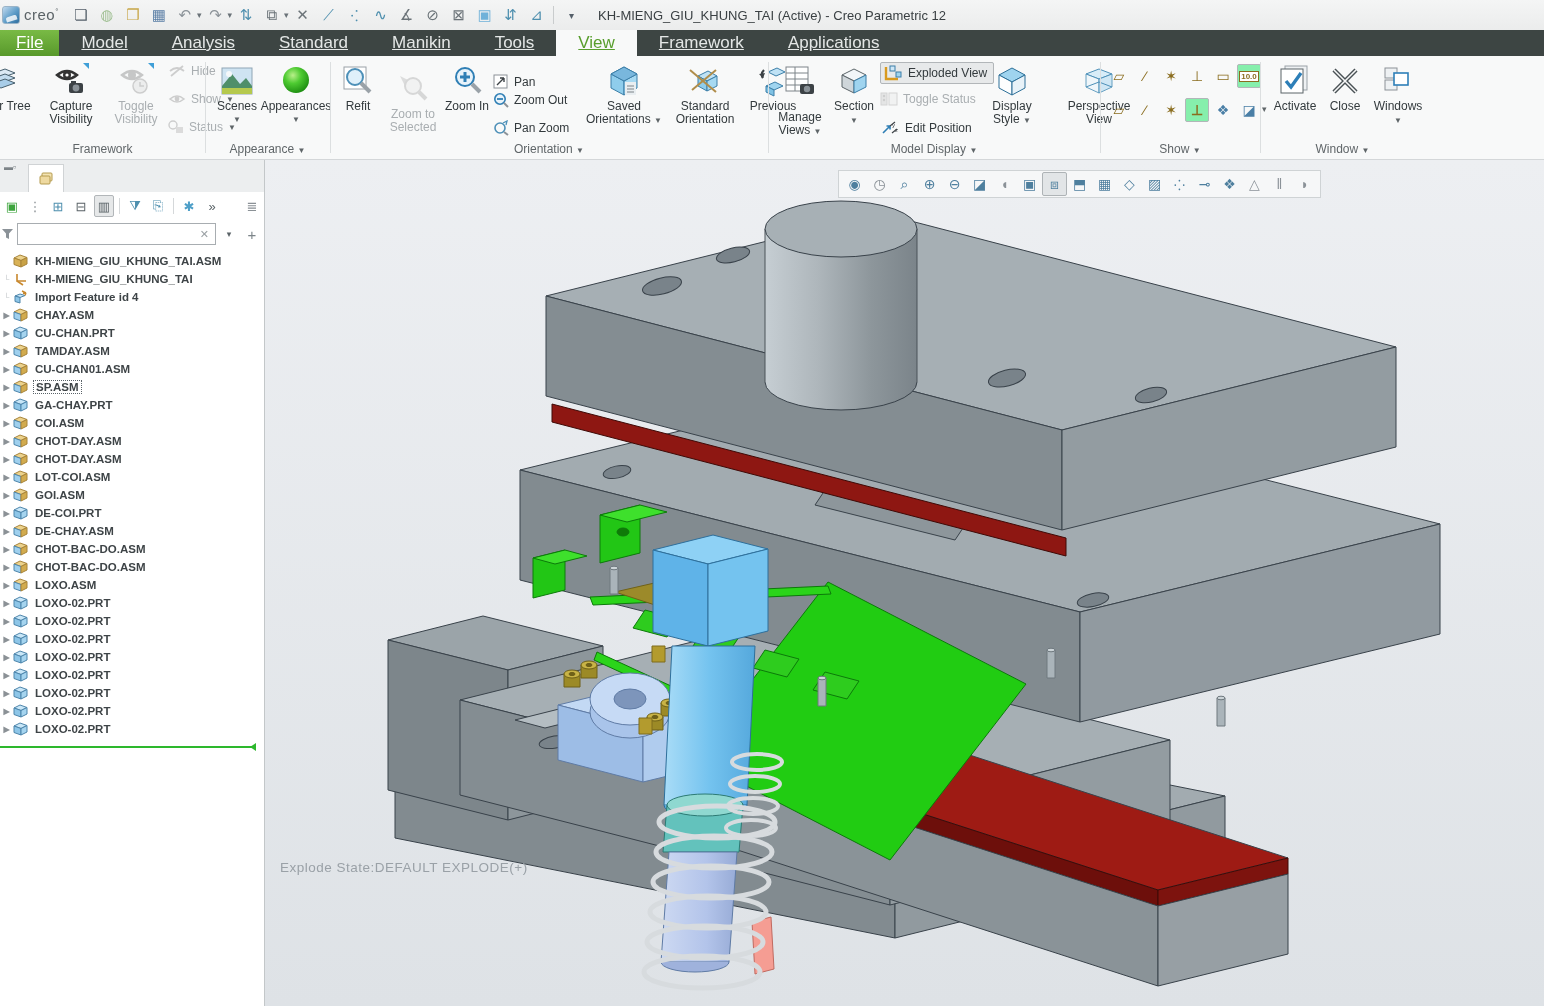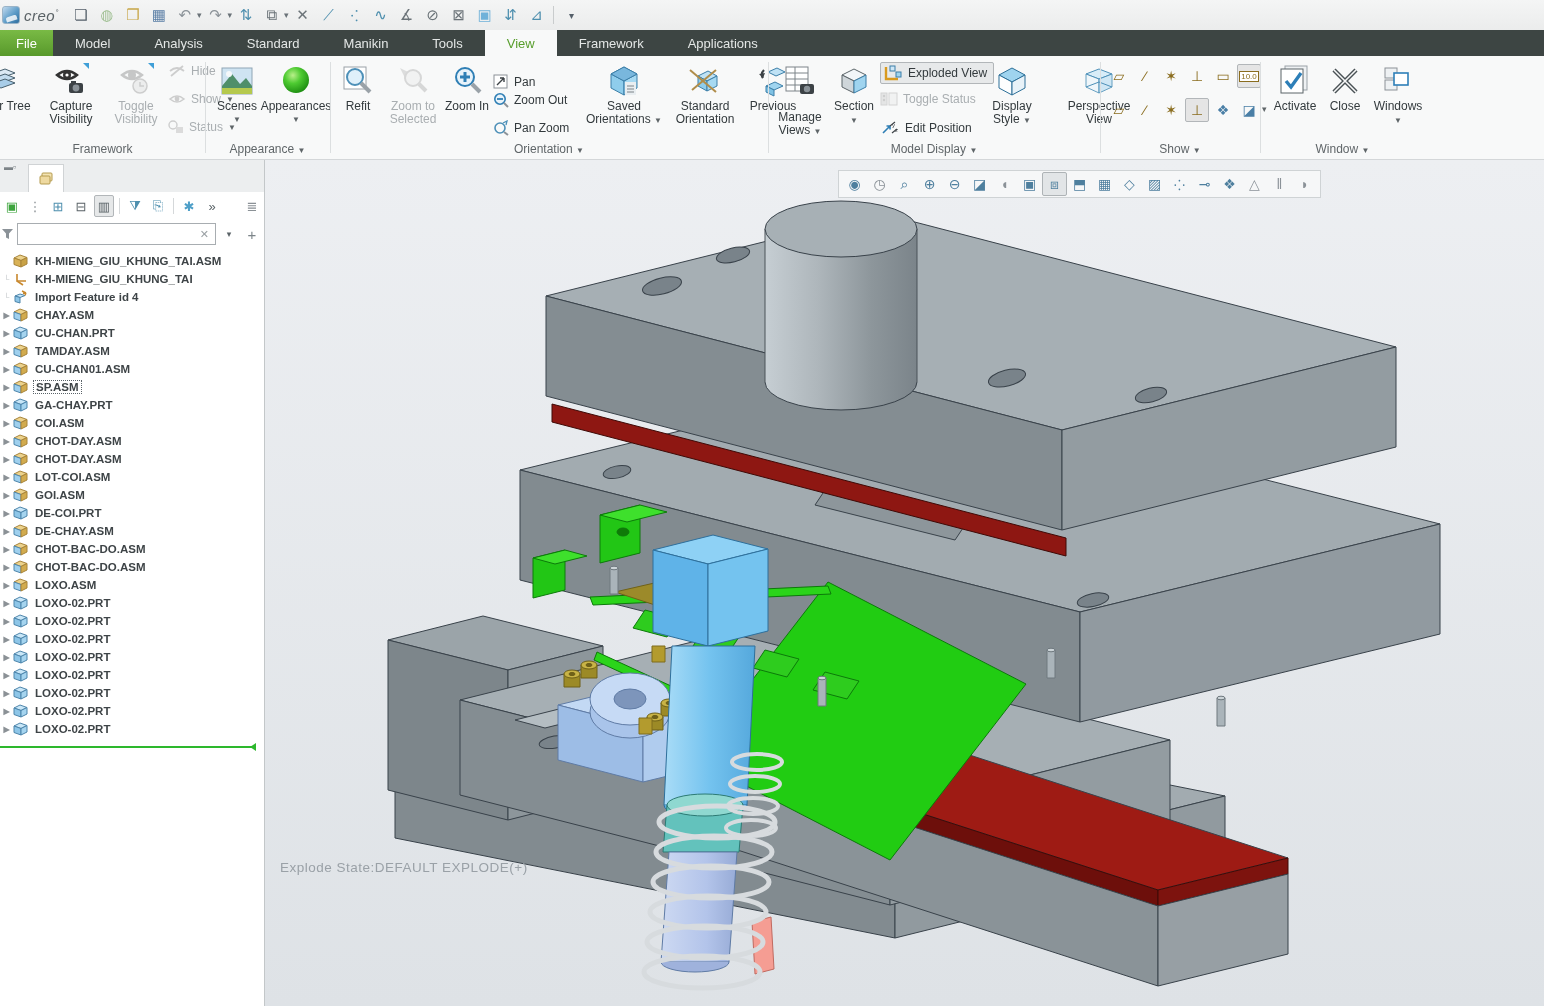--- a/index.html
+++ b/index.html
@@ -2,40 +2,40 @@
 <html><head>
 <meta charset="utf-8">
 <style>
   * { margin:0; padding:0; box-sizing:border-box; }
   html,body { width:1544px; height:1006px; overflow:hidden;
     font-family:"Liberation Sans", sans-serif; background:#e6e8eb; }
 
   
   .titlebar { position:absolute; left:0; top:0; width:1544px; height:30px;
     background:linear-gradient(#f4f5f5,#ebecec); display:flex; align-items:center; }
-  .logo { display:flex; align-items:flex-end; gap:4px; padding:0 10px 0 2px;font-style:italic; }
+  .logo { display:flex; align-items:flex-start; gap:4px; padding:0 10px 0 2px; }
   .logo-mark { width:18px; height:18px; border-radius:3px;
     background:linear-gradient(135deg,#bfd9ee 0%,#5d9cc8 55%,#2e6e9e 100%);
     border:1px solid #9ab4c8; position:relative; }
   .logo-mark:after{ content:""; position:absolute; left:3px; top:9px; width:11px; height:5px;
     background:#fff; border-radius:2px 2px 0 0; transform:rotate(-18deg); opacity:.8;}
   .logo-text { font-size:15px; color:#5a6266; letter-spacing:.5px; }
   .logo-text sup { font-size:8px; }
   .qat { display:flex; align-items:center; gap:2px; }
   .qat-btn { min-width:24px; height:24px; display:flex; align-items:center; justify-content:center;
     font-size:15px; color:#55606a; border-radius:3px; padding:0 2px; }
   .qat-sep { width:1px; height:18px; background:#c9cccd; margin:0 3px; }
   .qat-caret { font-size:9px; color:#6a7278; margin-left:-2px; }
   .win-title { position:absolute; left:0; right:0; text-align:center; font-size:13px; color:#3a4043;
     pointer-events:none; }
 
   
   .tabbar { position:absolute; left:0; top:30px; width:1544px; height:26px; background:#3d4543;
     display:flex; align-items:stretch; }
-  .tab { padding:0 22px; display:flex; align-items:center; font-size:13px; color:#e4e7e6; cursor:default; }
+  .tab { padding:0 22px; display:flex; align-items:center; font-size:17px; color:#e4e7e6; cursor:default;text-decoration:underline; }
   .tab.file { background:linear-gradient(#79ba45,#58992b); color:#fff; padding:0 16px; }
   .tab.active { background:#f8f9f9; color:#589e2d; }
 
   
   .ribbon { position:absolute; left:0; top:56px; width:1544px; height:104px; background:#f8f9f9;
     border-bottom:1px solid #d4d7d9; }
   .rgroup { position:absolute; top:0; bottom:0; }
   .rgroup-label { position:absolute; bottom:3px; left:0; right:0; text-align:center;
     font-size:12px; color:#606669; white-space:nowrap; }
   .rgroup-sep { position:absolute; top:6px; bottom:6px; width:1px; background:#dcdfe0; }
@@ -51,21 +51,21 @@
   .hbtn.disabled svg { opacity:.38; filter:grayscale(1); }
   .hbtn.pressed { background:#e7e9ea; border:1px solid #b2b6b9; border-radius:2px; padding:1px 6px 1px 2px; }
   .caret { font-size:8px; color:#5e6568; }
   .corner-tri { position:absolute; right:1px; top:1px; width:0; height:0;
     border-left:6px solid transparent; border-top:6px solid #3f9fd8; }
   .show-grid { position:absolute; left:1106px; top:6px; display:grid;
     grid-template-columns:repeat(6,26px); grid-auto-rows:34px; }
   .show-ic { width:24px; height:24px; margin:2px 1px; display:flex; align-items:center; justify-content:center;
     font-size:14px; color:#8a6d1f; border-radius:2px; position:relative;}
   .show-ic.blue { color:#4a7fa6; }
-  .show-ic.pressed { background:#e5e5e5; border:1px solid #b2b6b9; }
+  .show-ic.pressed { background:#86efac; border:1px solid #b2b6b9;font-weight:bold; }
   .show-ic .dim-box { font-size:8px; border:1px solid #8a6d1f; padding:0 1px; background:#fff; }
   .show-caret { position:absolute; left:1262px; top:48px; font-size:9px; color:#5e6568; }
 
   
   .left-panel { position:absolute; left:0; top:160px; width:265px; height:846px; background:#fff;
     border-right:1px solid #c3c7c9; }
   .lp-tabs { height:32px; background:#eceeef; display:flex; align-items:flex-end; }
   .lp-pin { font-size:9px; color:#7c8387; padding:2px 4px; align-self:flex-start;}
   .lp-tab { width:36px; height:28px; background:#fff; border:1px solid #d0d3d5; border-bottom:none;
     display:flex; align-items:center; justify-content:center; margin-left:8px; }
@@ -128,20 +128,21 @@
       <span class="qat-btn" style="color: rgb(78, 143, 174);">∿</span>
       <span class="qat-btn" style="color: rgb(107, 115, 120);">∡</span>
       <span class="qat-btn" style="color: rgb(107, 115, 120);">⊘</span>
       <span class="qat-btn" style="color: rgb(107, 115, 120);">⊠</span>
       <span class="qat-btn" style="color: rgb(111, 177, 217);">▣</span>
       <span class="qat-btn" style="color: rgb(78, 143, 174);">⇵</span>
       <span class="qat-btn" style="color: rgb(78, 143, 174);">⊿</span>
       <span class="qat-sep"></span>
       <span class="qat-btn" style="font-size: 10px;">▾</span>
     </div>
+  <div class="win-title">KH-MIENG_GIU_KHUNG_TAI (Active) - Creo Parametric 12</div>
 </div>
 
 <div class="tabbar" id="tabbar">
     <div class="tab file">File</div>
     <div class="tab">Model</div>
     <div class="tab">Analysis</div>
     <div class="tab">Standard</div>
     <div class="tab">Manikin</div>
     <div class="tab">Tools</div>
     <div class="tab active">View</div>
@@ -253,21 +254,21 @@
     <div class="rbtn" style="left:5px;top:4px;width:46px;">
       <span class="ric">
         <svg width="34" height="34" viewBox="0 0 34 34">
           <rect x="3" y="3" width="22" height="22" fill="#fff" stroke="#9aa2a8"></rect>
           <circle cx="14" cy="13" r="8" fill="#dff0fa" stroke="#4d90b8" stroke-width="2"></circle>
           <line x1="20" y1="19" x2="29" y2="28" stroke="#9aa2a8" stroke-width="4"></line>
         </svg>
         </span>
       <span>Refit</span>
     </div>
-    <div class="rbtn disabled" style="left:53px;top:4px;width:60px;">
+    <div class="rbtn disabled" style="left:53px;top:12px;width:60px;">
       <span class="ric">
         <svg width="34" height="34" viewBox="0 0 34 34">
           <polygon points="4,4 14,9 9,14" fill="#aab2b7"></polygon>
           <circle cx="17" cy="14" r="8" fill="#e4e7e9" stroke="#9aa2a8" stroke-width="2"></circle>
           <line x1="23" y1="20" x2="30" y2="27" stroke="#9aa2a8" stroke-width="4"></line>
         </svg>
         </span>
       <span>Zoom to Selected</span>
     </div>
     <div class="rbtn" style="left:115px;top:4px;width:44px;">

